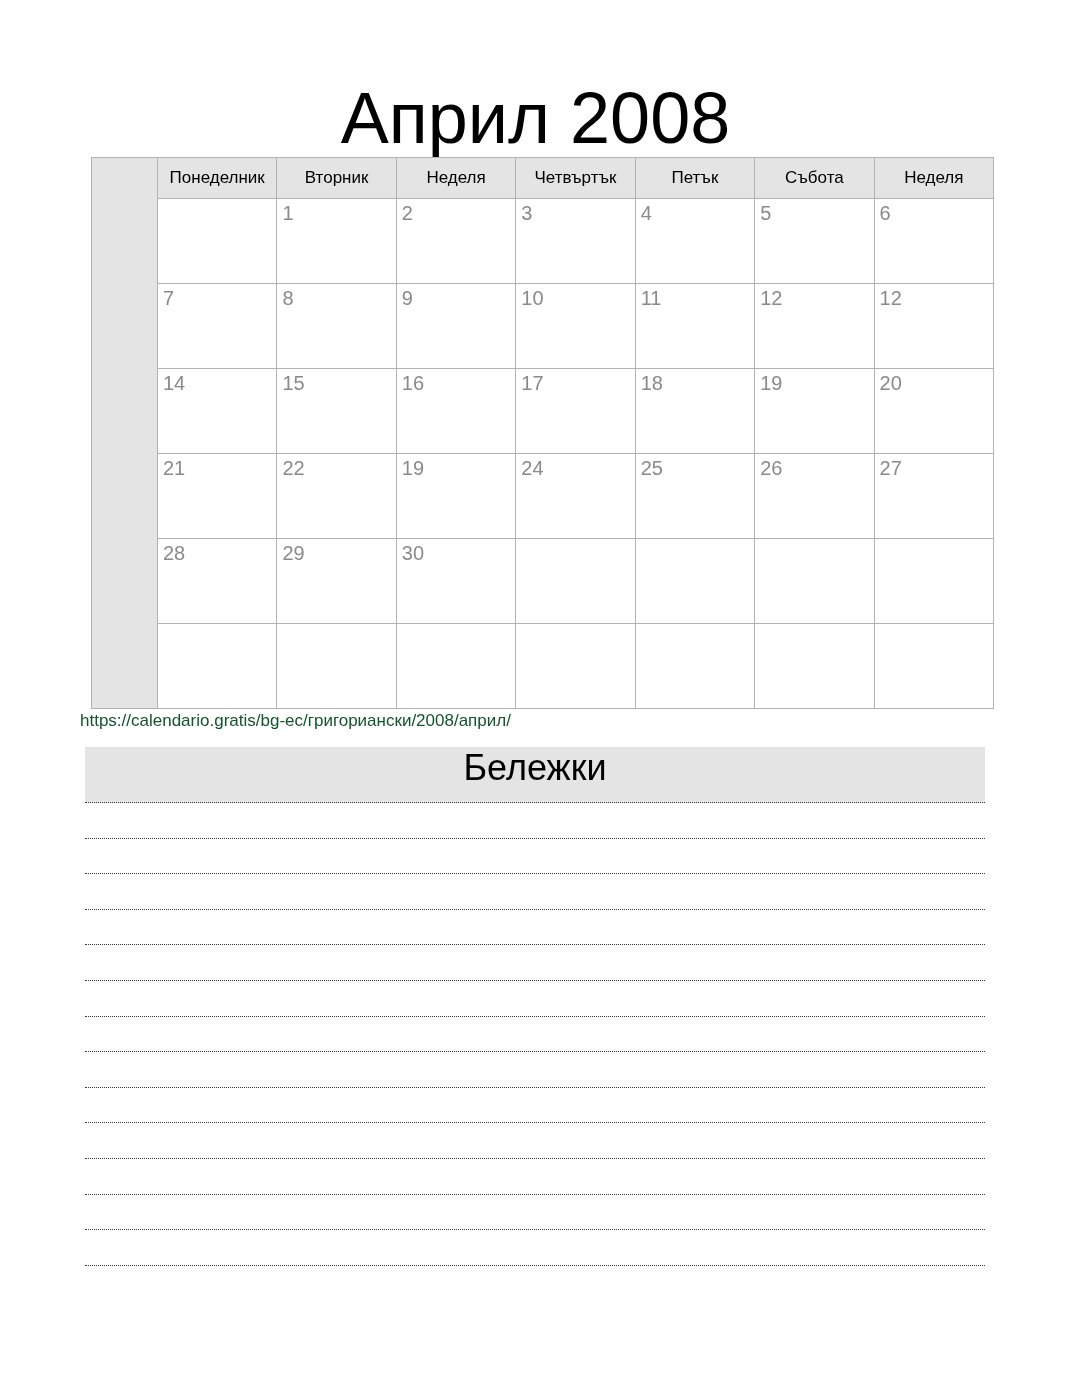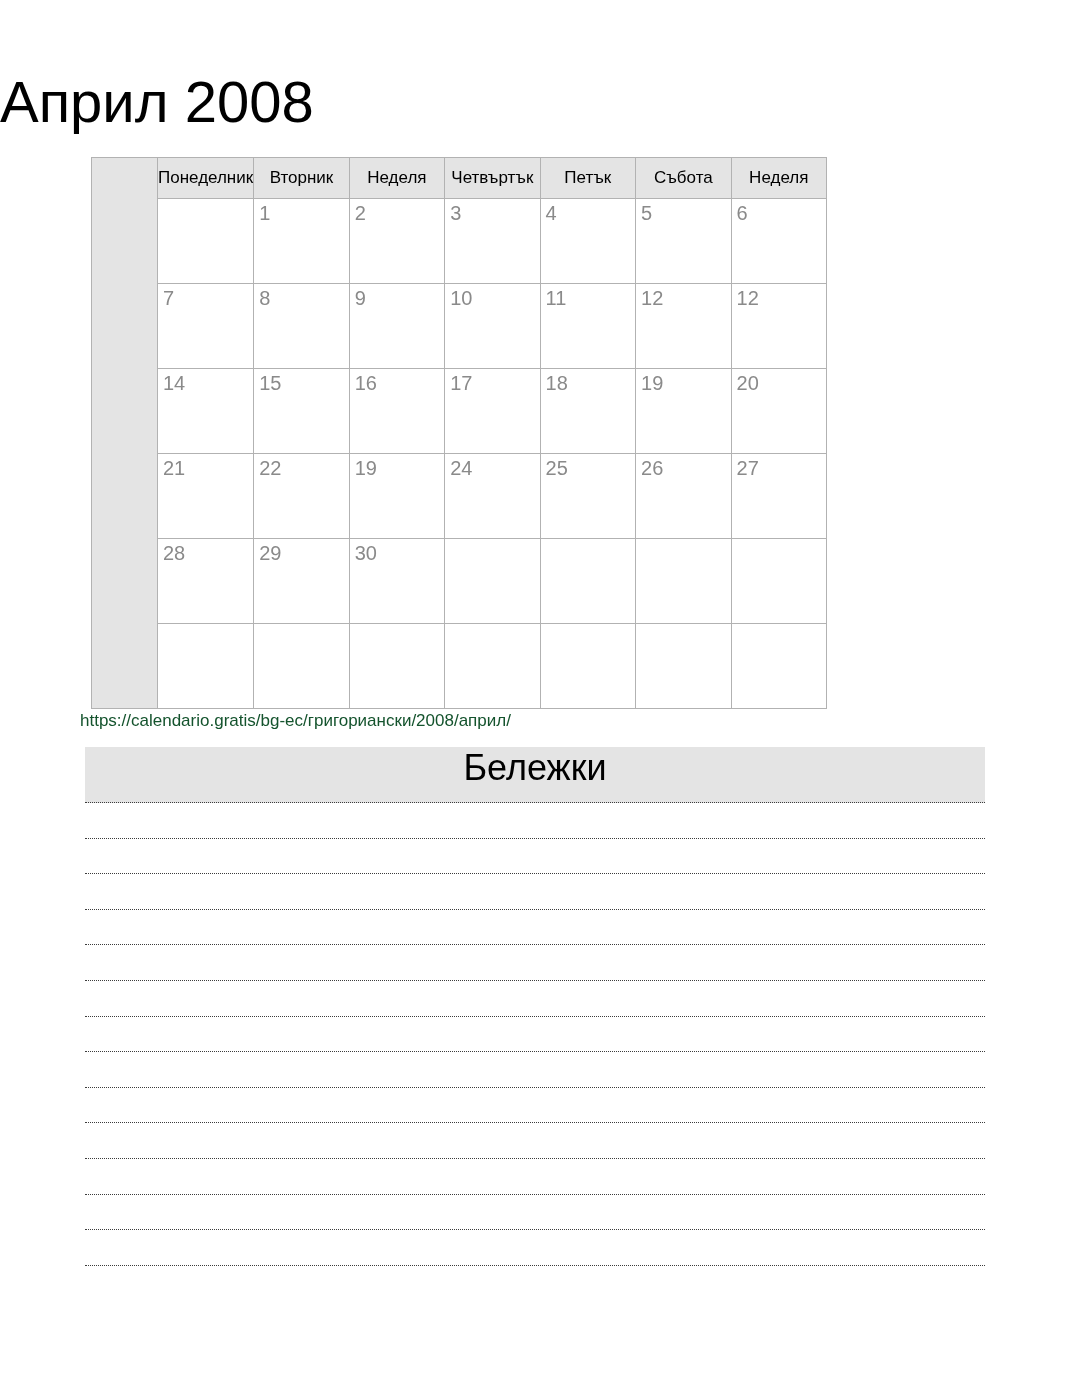--- a/index.html
+++ b/index.html
@@ -12,33 +12,34 @@
     font-family: "Liberation Sans", sans-serif;
     overflow: hidden;
   }
 
   
   .page-title {
     position: absolute;
     top: 34px;
     left: 0;
     width: 100%;
-    font-size: 58px;
+    text-align: center;
+    font-size: 72px;
     line-height: 1.0;
     font-weight: 400;
     color: #000;
     white-space: nowrap;
   }
 
   
   .calendar {
     position: absolute;
     left: 91px;
     top: 157px;
-    width: 736px;
+    width: 903px;
     display: grid;
     grid-template-columns: 66px repeat(7, 1fr);
     border-top: 1px solid var(--border, #b2b2b2);
     border-left: 1px solid var(--border, #b2b2b2);
     background: #fff;
   }
   .cal-cell {
     border-right: 1px solid var(--border, #b2b2b2);
     border-bottom: 1px solid var(--border, #b2b2b2);
     background: #fff;

